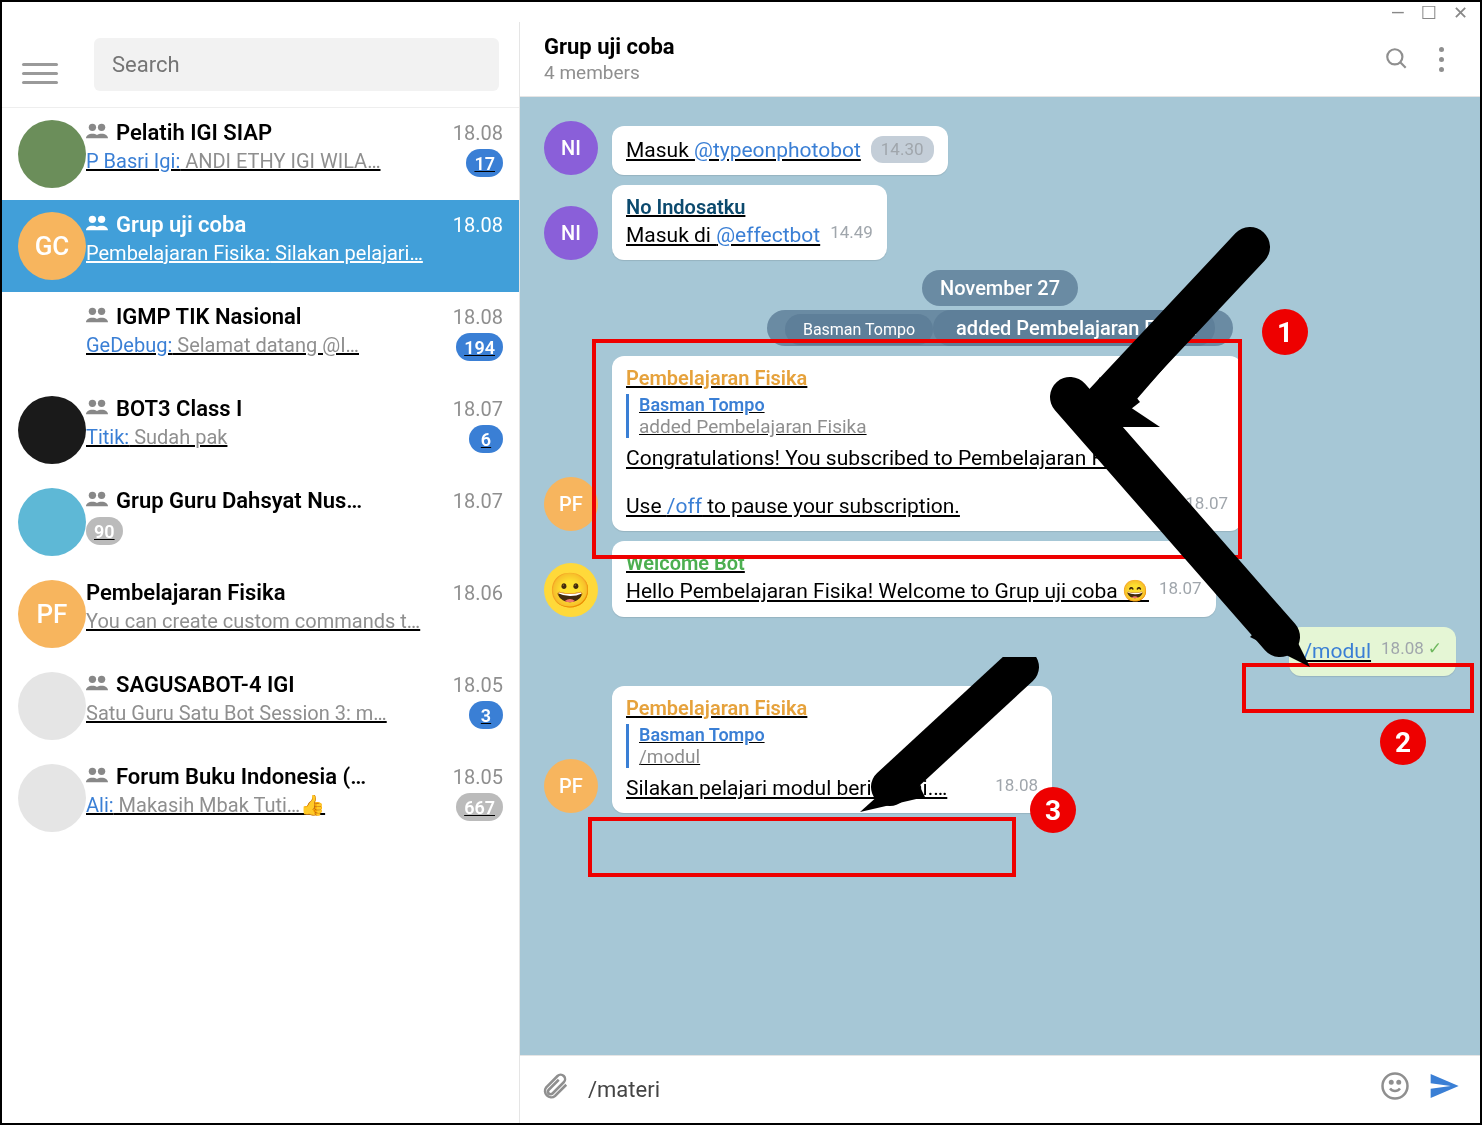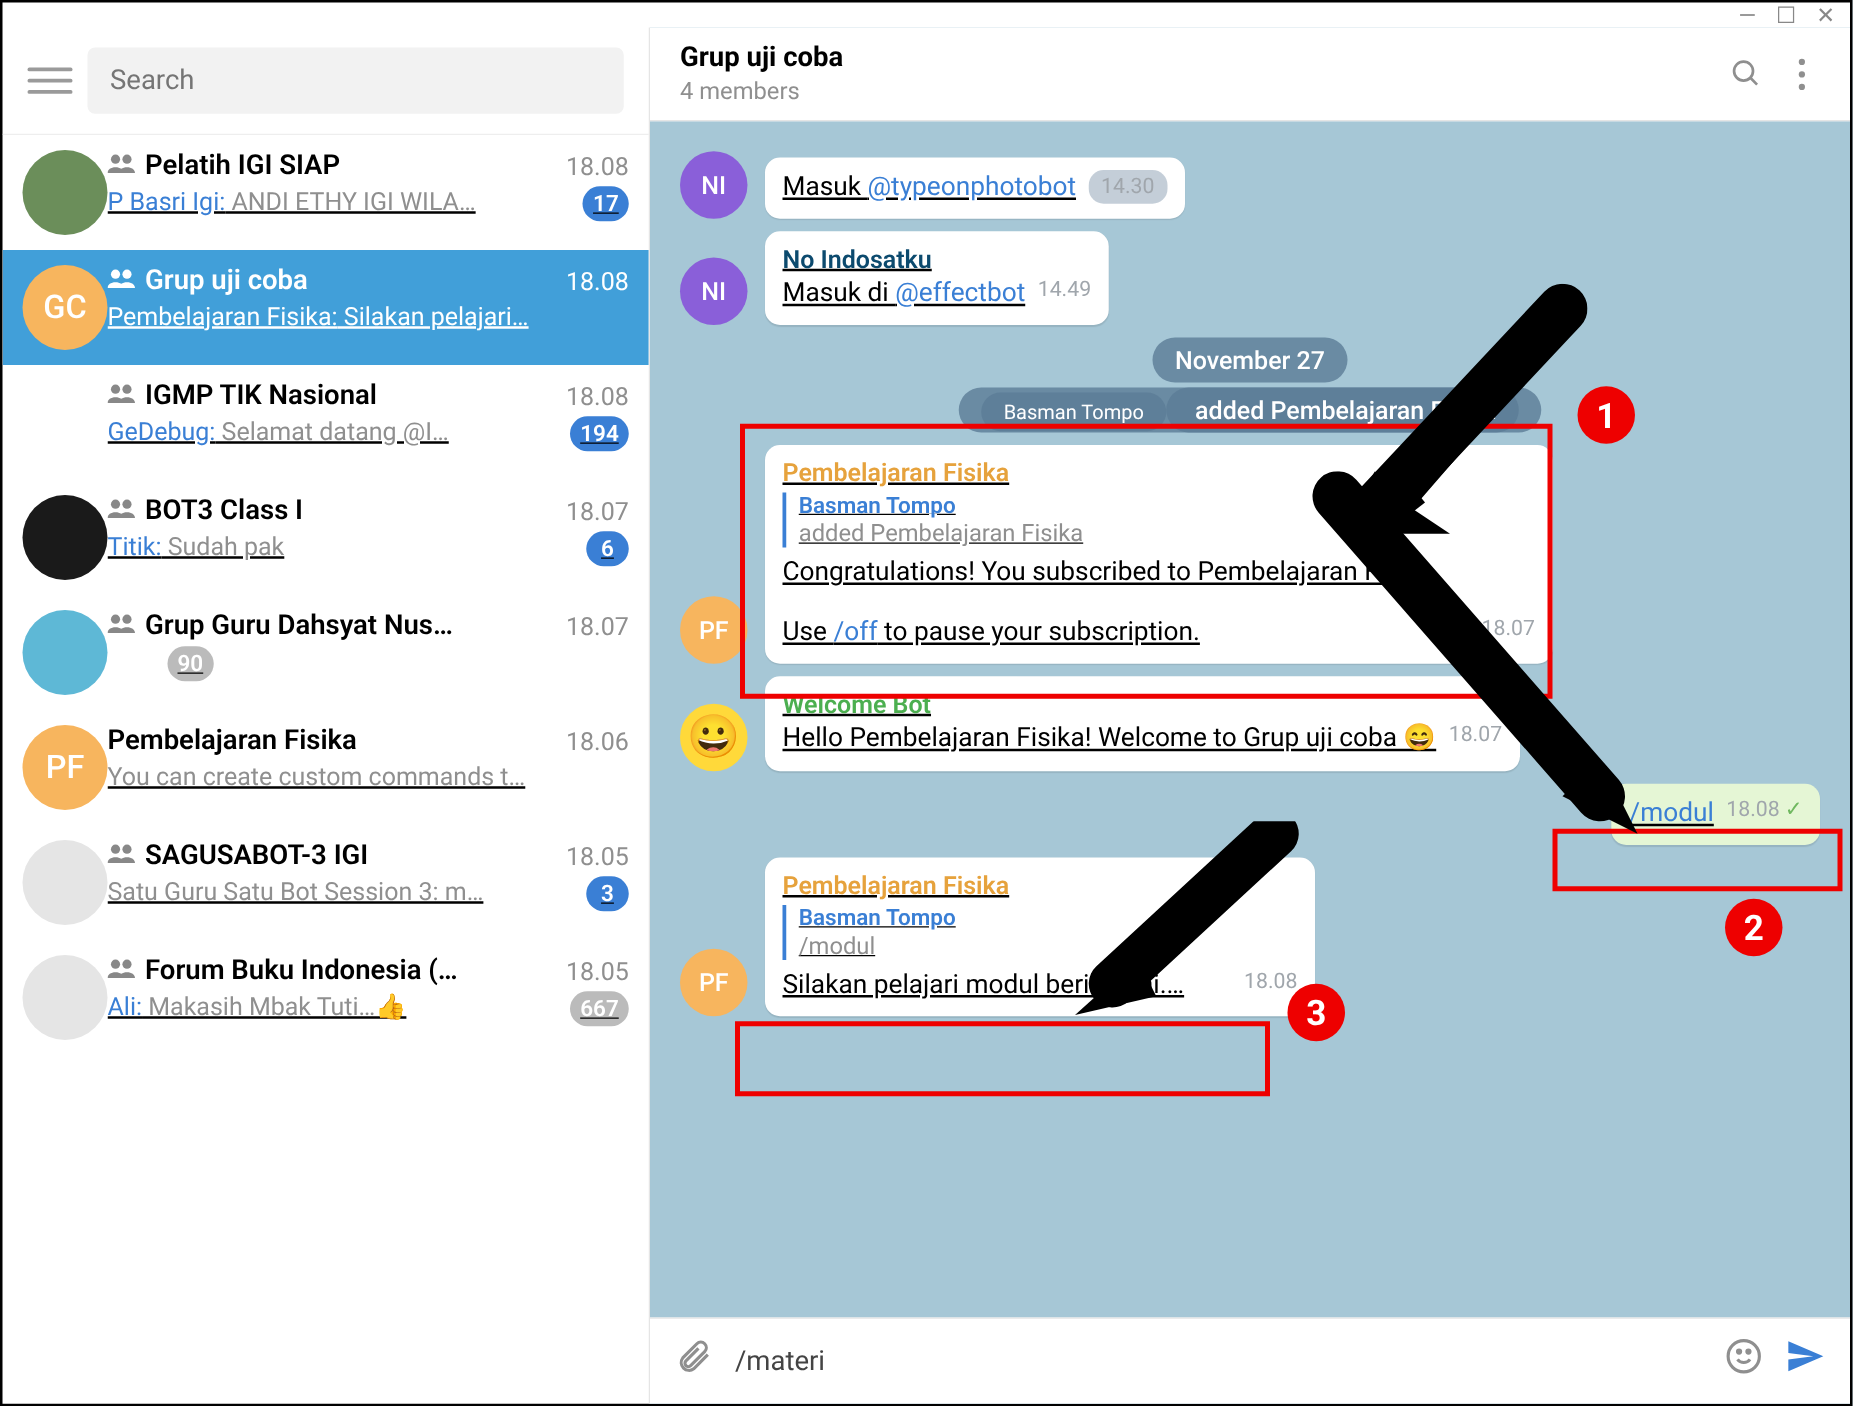--- a/index.html
+++ b/index.html
@@ -4,42 +4,42 @@
 <style>
   * { box-sizing: border-box; margin: 0; padding: 0; font-family: -apple-system, BlinkMacSystemFont, "Segoe UI", Roboto, Arial, sans-serif; }
   body { background: #fff; width: 1482px; height: 1125px; overflow: hidden; position: relative; border: 2px solid #000; }
   
   .titlebar { height: 20px; display: flex; justify-content: flex-end; gap: 16px; padding: 0 12px; align-items: center; color: #888; font-size: 18px; }
   
   .app { display: flex; height: calc(100% - 20px); }
   
   
   .sidebar { width: 518px; flex-shrink: 0; border-right: 1px solid #e5e5e5; display: flex; flex-direction: column; }
-  .sidebar-top { display: flex; align-items: center; padding: 16px 20px; gap: 12px; border-bottom: 1px solid #eee; }
+  .sidebar-top { display: flex; align-items: flex-end; padding: 16px 20px; gap: 36px; border-bottom: 1px solid #eee; }
   .menu-icon { width: 36px; height: 36px; display: flex; flex-direction: column; justify-content: center; gap: 6px; cursor: pointer; }
   .menu-icon span { height: 3px; background: #9a9a9a; border-radius: 2px; }
   .search-box { flex: 1; background: #f2f2f2; border-radius: 6px; padding: 14px 18px; font-size: 22px; color: #9a9a9a; border: none; outline: none; }
   
   .chat-list { flex: 1; overflow-y: auto; }
   .chat-item { display: flex; align-items: flex-start; padding: 12px 16px; cursor: pointer; position: relative; min-height: 90px; }
   .chat-item.selected { background: #419fd9; color: #fff; }
   .avatar { width: 68px; height: 68px; border-radius: 50%; flex-shrink: 0; display: flex; align-items: center; justify-content: center; font-size: 26px; font-weight: 500; color: #fff; }
   .chat-content { flex: 1; min-width: 0; }
   .chat-row1 { display: flex; align-items: center; gap: 8px; margin-bottom: 4px; }
   .group-icon { font-size: 16px; color: #888; }
   .chat-item.selected .group-icon { color: #fff; }
   .chat-name { font-size: 22px; font-weight: 600; color: #000; flex: 1; white-space: nowrap; overflow: hidden; text-overflow: ellipsis; }
   .chat-item.selected .chat-name { color: #fff; }
   .chat-time { font-size: 20px; color: #8f8f8f; }
   .chat-item.selected .chat-time { color: #fff; }
   .chat-row2 { display: flex; gap: 8px; text-decoration: underline; }
   .chat-preview { font-size: 20px; color: #8f8f8f; flex: 1; white-space: nowrap; overflow: hidden; text-overflow: ellipsis; }
   .chat-preview .sender { color: #3a7fd5; }
   .chat-item.selected .chat-preview, .chat-item.selected .chat-preview .sender { color: #fff; }
-  .badge { background: #3a7fd5; color: #fff; border-radius: 14px; min-width: 34px; height: 28px; display: inline-flex; align-items: center; justify-content: center; font-size: 18px; font-weight: 600; padding: 0 8px; margin-left: 48px; }
+  .badge { background: #3a7fd5; color: #fff; border-radius: 14px; min-width: 34px; height: 28px; display: inline-flex; align-items: center; justify-content: center; font-size: 18px; font-weight: 600; padding: 0 8px; }
   .badge.gray { background: #bbb; }
   
   
   .main { flex: 1; display: flex; flex-direction: column; background: #a6c7d6; position: relative; }
   .main-header { background: #fff; display: flex; align-items: center; padding: 12px 24px; gap: 14px; border-bottom: 1px solid #e5e5e5; }
   .main-title { flex: 1; }
   .main-title h2 { font-size: 22px; font-weight: 700; color: #000; }
   .main-title .members { font-size: 19px; color: #8f8f8f; margin-top: 2px; }
   .hicon { width: 30px; height: 30px; color: #8f8f8f; cursor: pointer; display:flex; align-items:center; justify-content:center; font-size: 26px; }
   .dots { display: flex; flex-direction: column; gap: 5px; }
@@ -202,21 +202,21 @@
         </div>
         <div class="chat-item">
     <div class="avatar" style="background:#e5e5e5"></div>
     <div class="chat-content">
       <div class="chat-row1">
               <span class="group-icon"><svg width="22" height="16" viewBox="0 0 24 16" fill="currentColor">
                   <circle cx="7" cy="4" r="4"></circle>
                   <circle cx="17" cy="4" r="4"></circle>
                   <path d="M0 16c0-3 3-5 7-5s7 2 7 5zM10 16c0-3 3-5 7-5s7 2 7 5z"></path>
                 </svg></span>
-              <span class="chat-name">SAGUSABOT-3 IGI</span>
+              <span class="chat-name">SAGUSABOT-4 IGI</span>
               <span class="chat-time">18.05</span>
             </div>
       <div class="chat-row2">
               <span class="chat-preview">Satu Guru Satu Bot Session 3: m…</span>
               <span class="badge ">3</span>
             </div>
     </div>
         </div>
         <div class="chat-item">
     <div class="avatar" style="background:#e5e5e5"></div>

